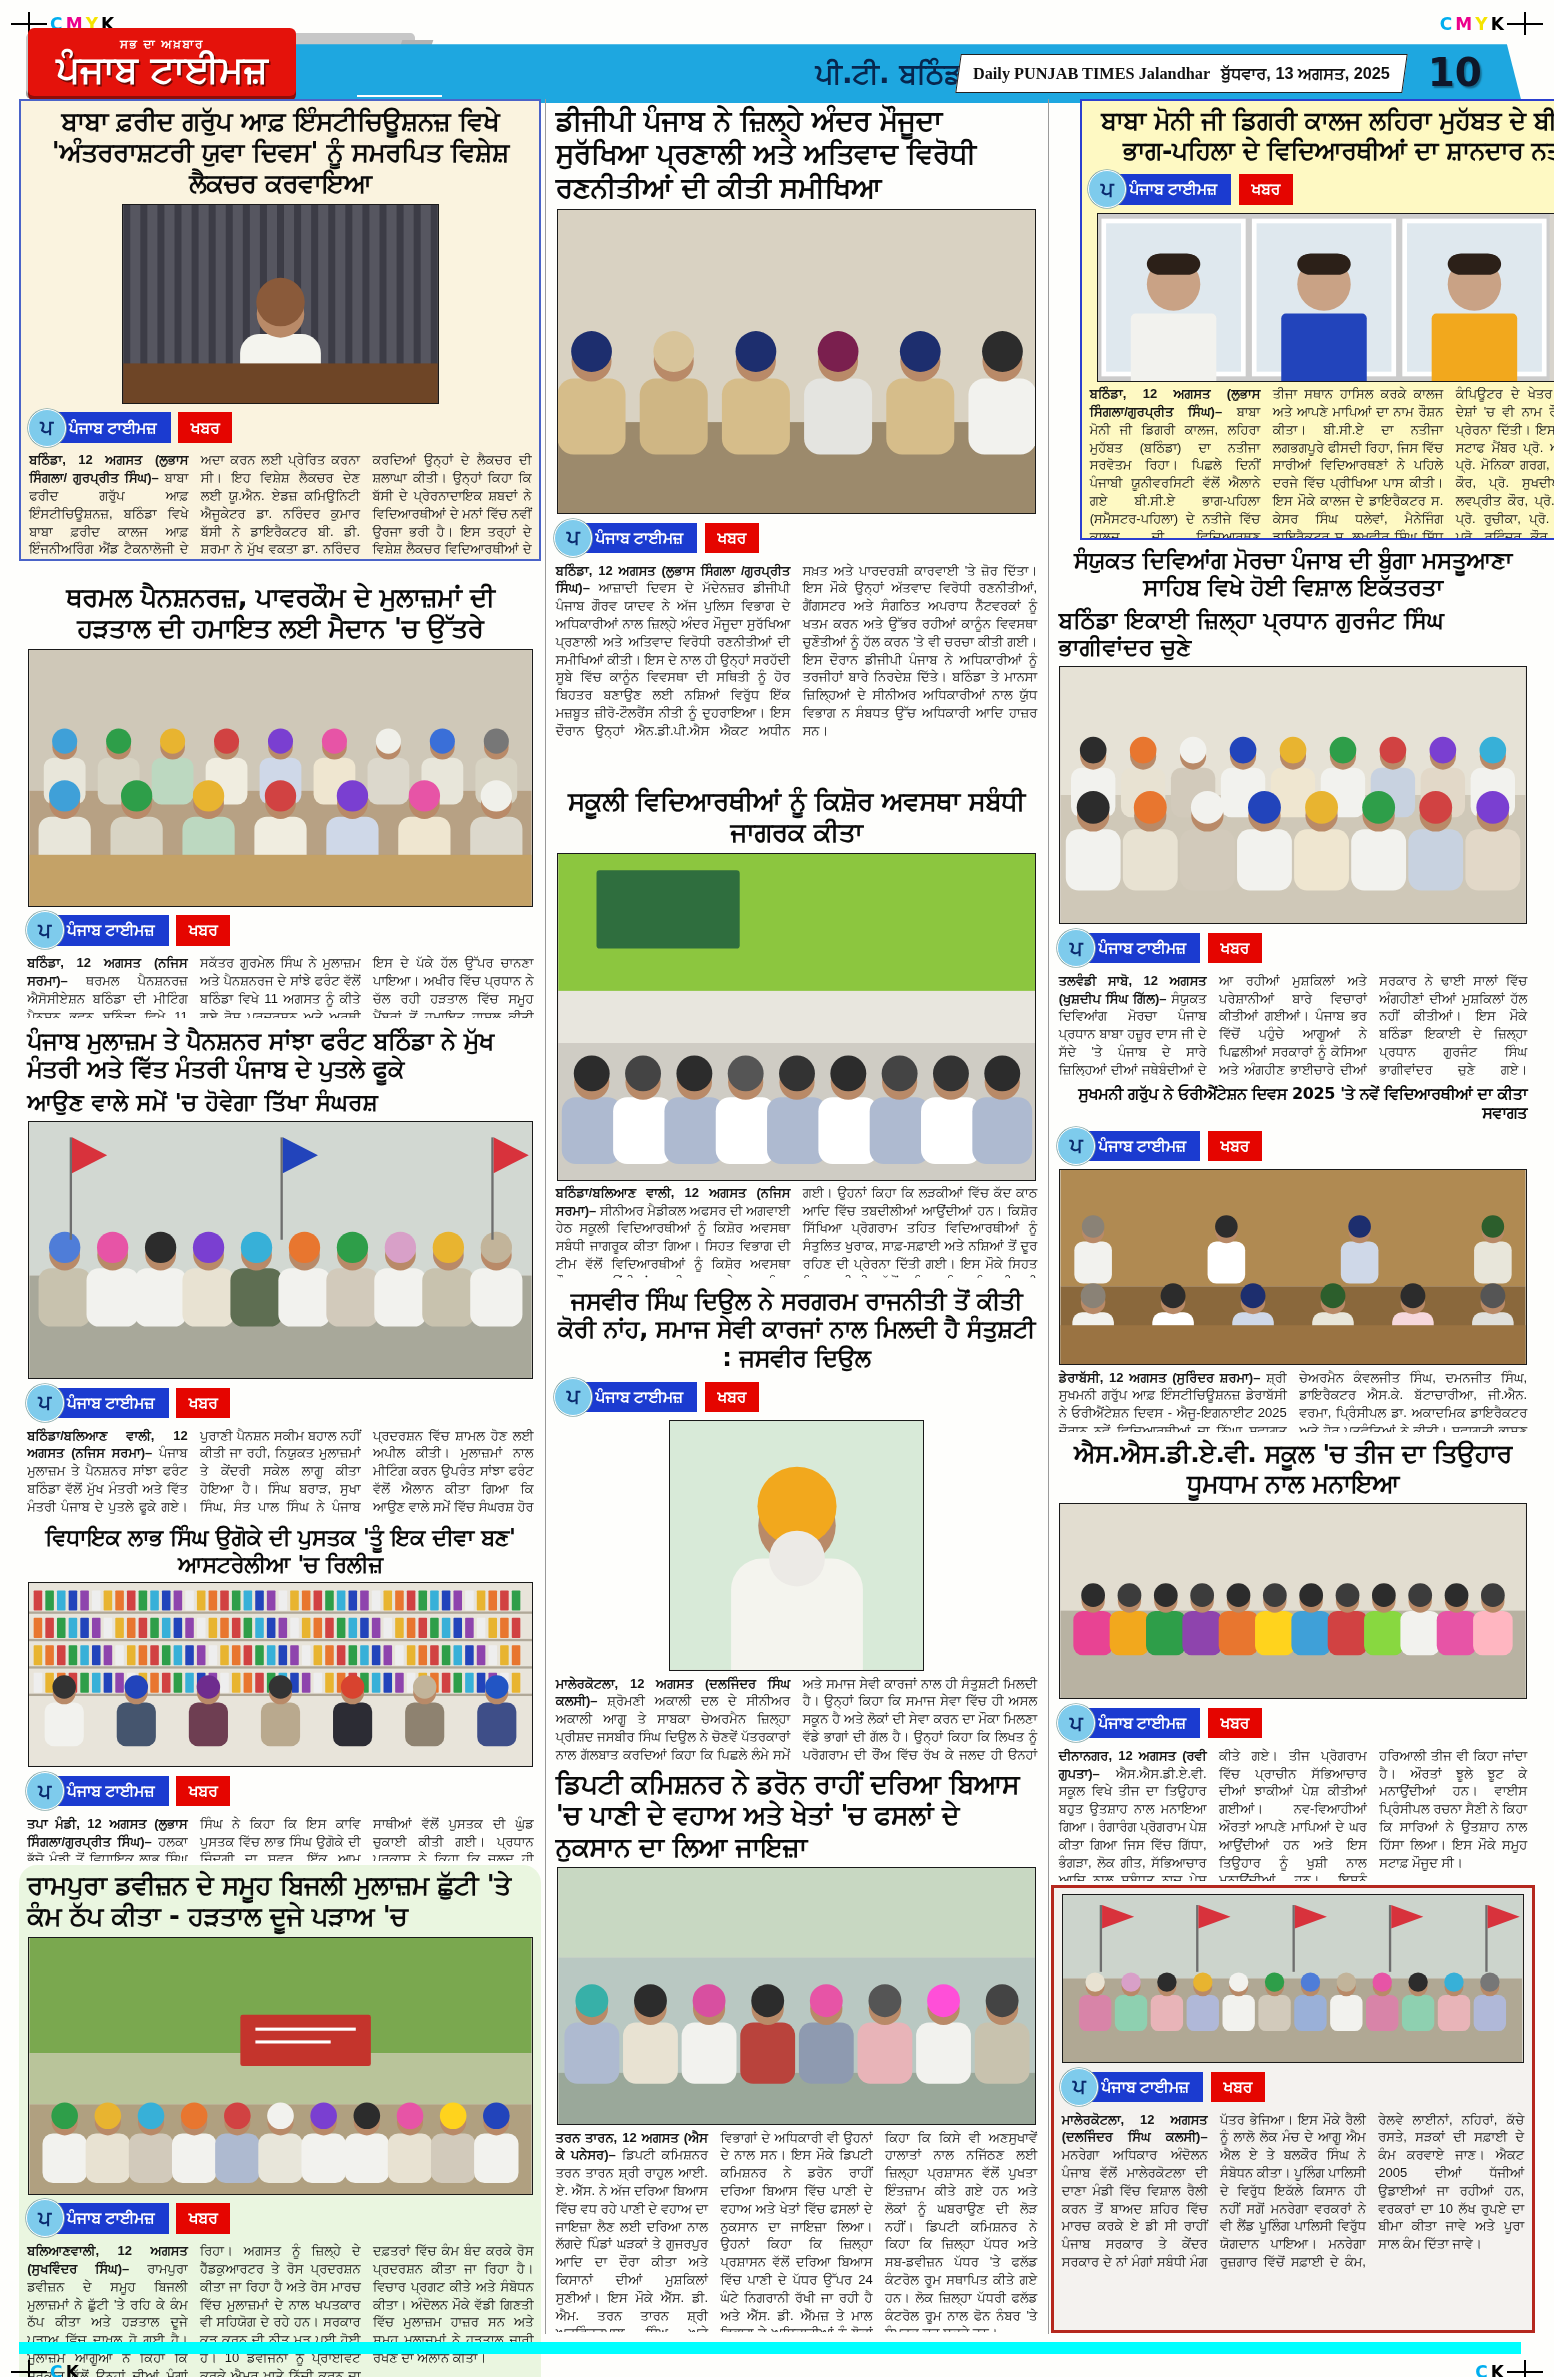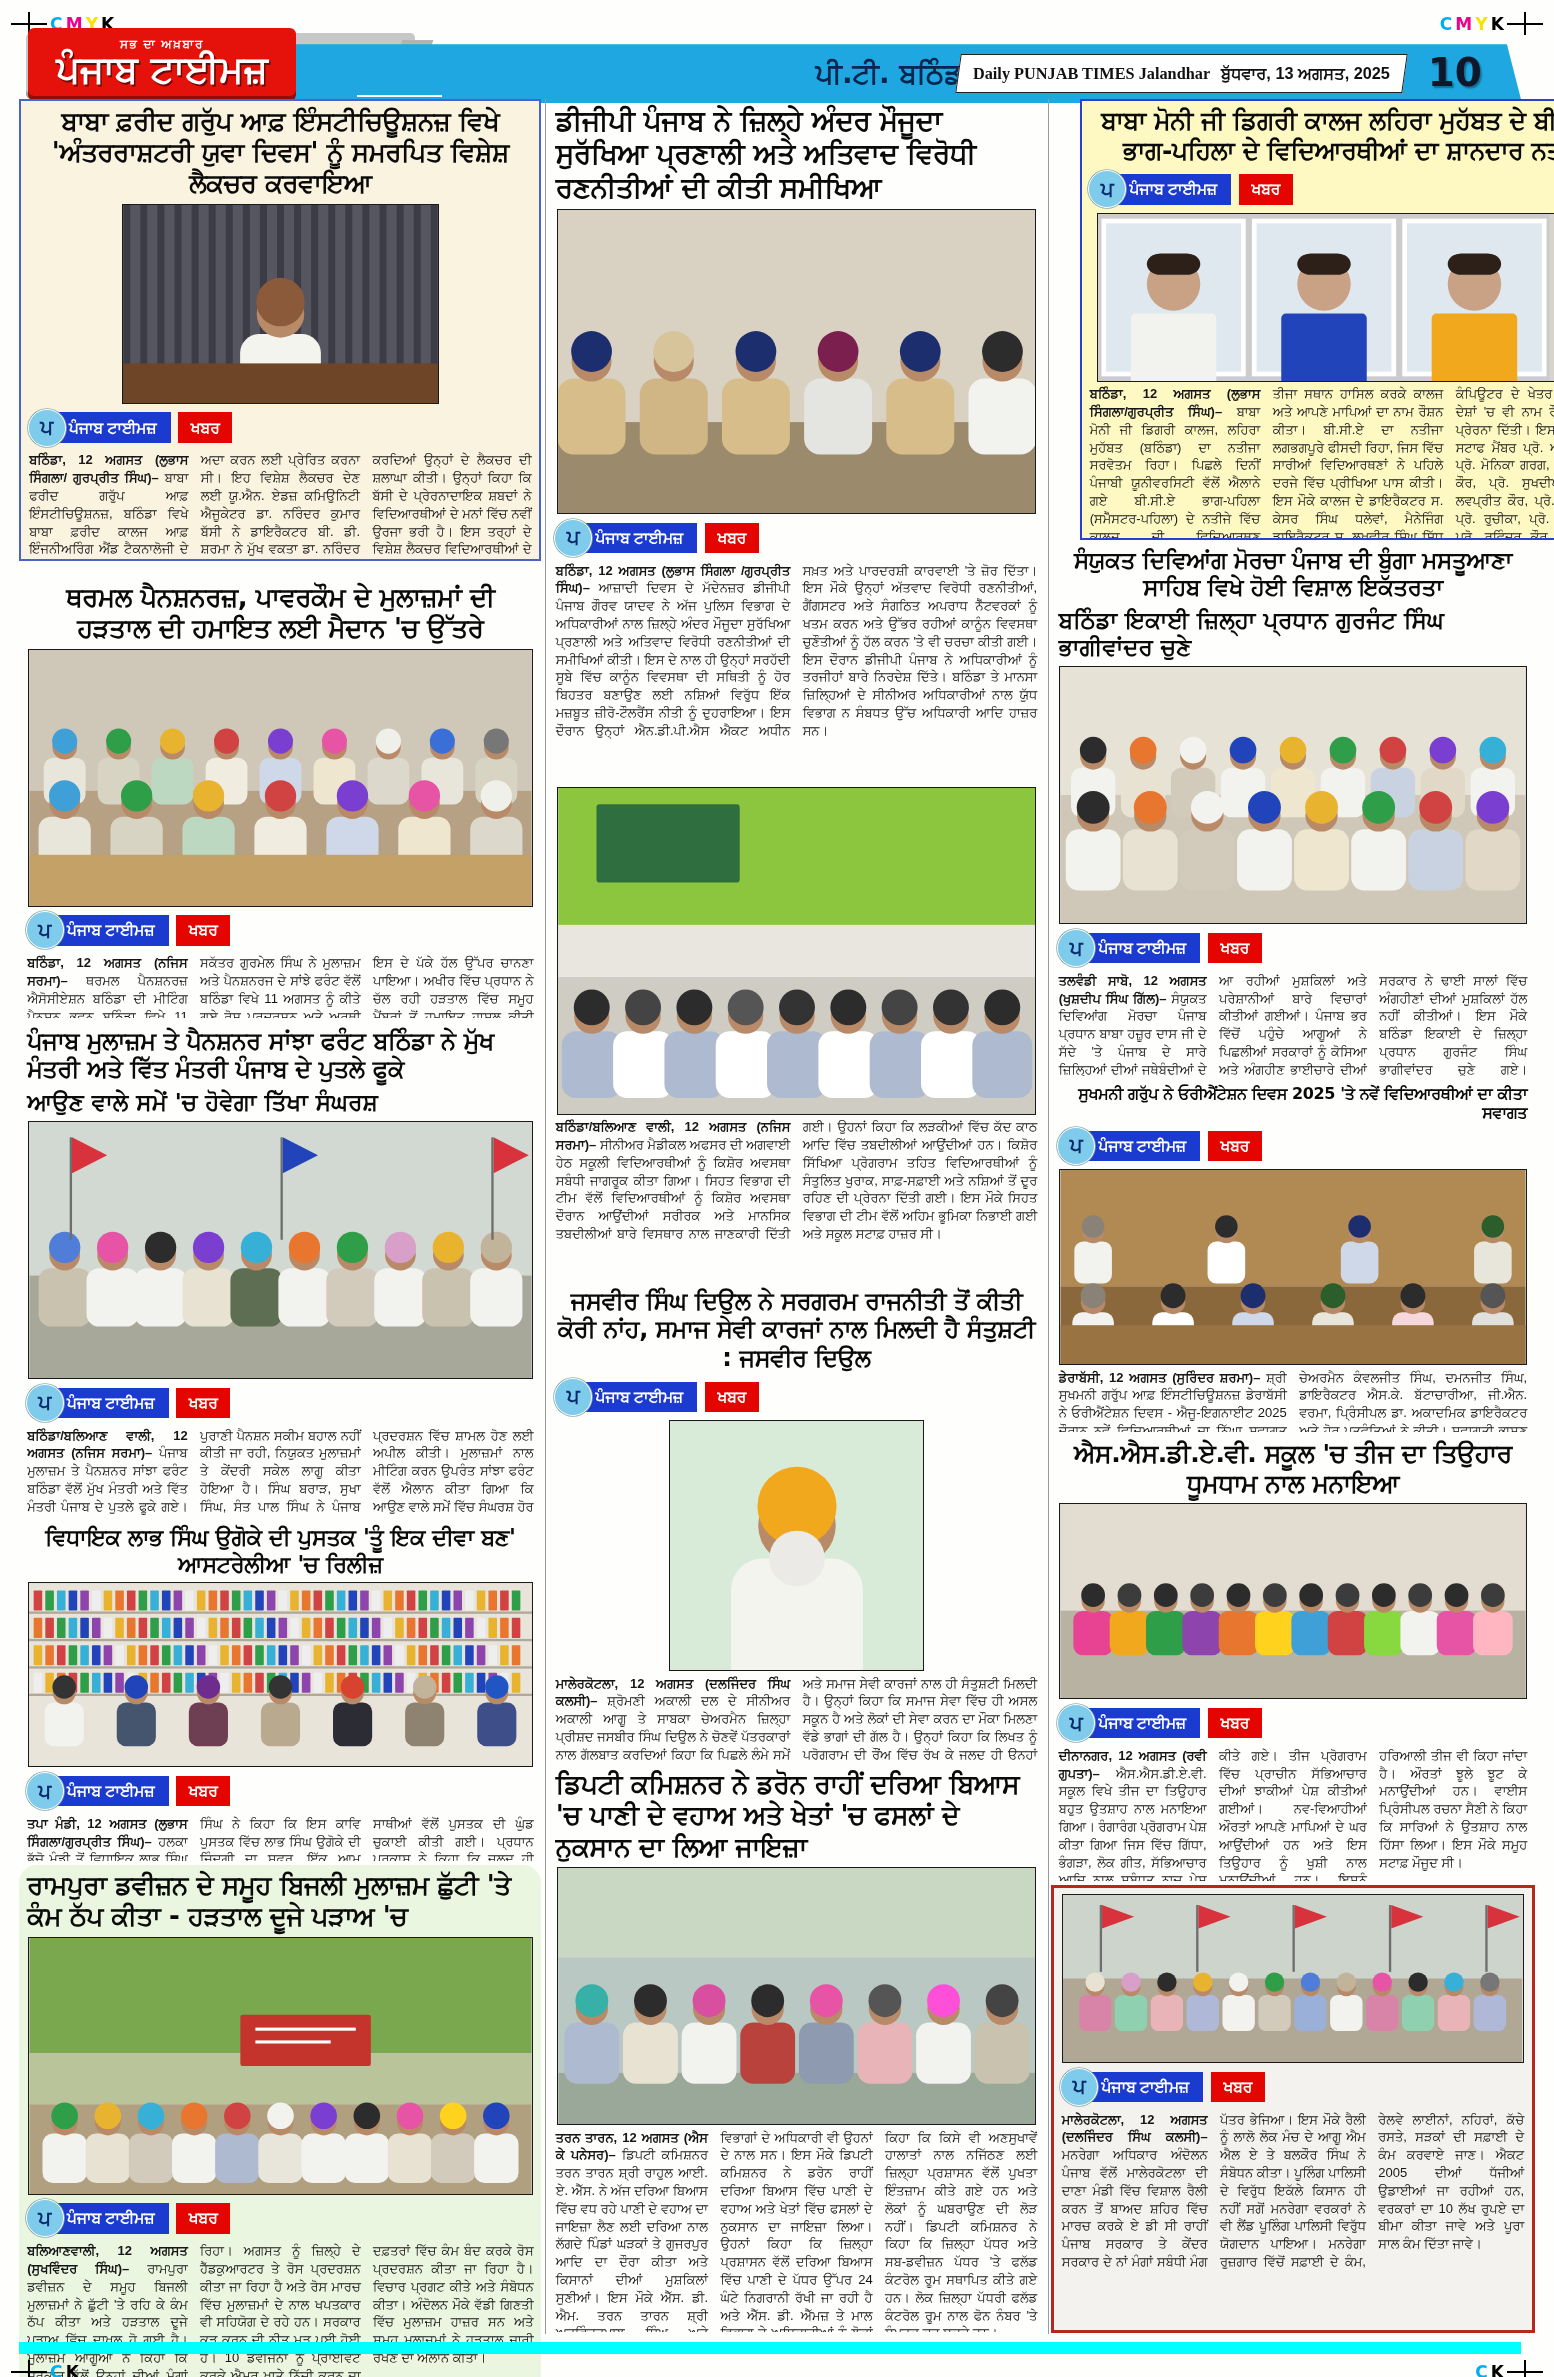--- a/index.html
+++ b/index.html
@@ -597,20 +597,21 @@
       <span class="badge-brand">ਪੰਜਾਬ ਟਾਈਮਜ਼</span>
       <span class="badge-tag">ਖਬਰ</span>
     </div>
     <div class="body-text cols-2">
       <b class="dateline">ਬਠਿੰਡਾ, 12 ਅਗਸਤ (ਲੁਭਾਸ ਸਿੰਗਲਾ /ਗੁਰਪ੍ਰੀਤ ਸਿੰਘ)–</b>
       <span>ਆਜ਼ਾਦੀ ਦਿਵਸ ਦੇ ਮੱਦੇਨਜ਼ਰ ਡੀਜੀਪੀ ਪੰਜਾਬ ਗੌਰਵ ਯਾਦਵ ਨੇ ਅੱਜ ਪੁਲਿਸ ਵਿਭਾਗ ਦੇ ਅਧਿਕਾਰੀਆਂ ਨਾਲ ਜ਼ਿਲ੍ਹੇ ਅੰਦਰ ਮੌਜੂਦਾ ਸੁਰੱਖਿਆ ਪ੍ਰਣਾਲੀ ਅਤੇ ਅਤਿਵਾਦ ਵਿਰੋਧੀ ਰਣਨੀਤੀਆਂ ਦੀ ਸਮੀਖਿਆਂ ਕੀਤੀ। ਇਸ ਦੇ ਨਾਲ ਹੀ ਉਨ੍ਹਾਂ ਸਰਹੱਦੀ ਸੂਬੇ ਵਿੱਚ ਕਾਨੂੰਨ ਵਿਵਸਥਾ ਦੀ ਸਥਿਤੀ ਨੂੰ ਹੋਰ ਬਿਹਤਰ ਬਣਾਉਣ ਲਈ ਨਸ਼ਿਆਂ ਵਿਰੁੱਧ ਇੱਕ ਮਜ਼ਬੂਤ ਜ਼ੀਰੋ-ਟੌਲਰੈਂਸ ਨੀਤੀ ਨੂੰ ਦੁਹਰਾਇਆ। ਇਸ ਦੌਰਾਨ ਉਨ੍ਹਾਂ ਐਨ.ਡੀ.ਪੀ.ਐਸ ਐਕਟ ਅਧੀਨ ਸਖ਼ਤ ਅਤੇ ਪਾਰਦਰਸ਼ੀ ਕਾਰਵਾਈ 'ਤੇ ਜ਼ੋਰ ਦਿੱਤਾ। ਇਸ ਮੌਕੇ ਉਨ੍ਹਾਂ ਅੱਤਵਾਦ ਵਿਰੋਧੀ ਰਣਨੀਤੀਆਂ, ਗੈਂਗਸਟਰ ਅਤੇ ਸੰਗਠਿਤ ਅਪਰਾਧ ਨੈੱਟਵਰਕਾਂ ਨੂੰ ਖਤਮ ਕਰਨ ਅਤੇ ਉੱਭਰ ਰਹੀਆਂ ਕਾਨੂੰਨ ਵਿਵਸਥਾ ਚੁਣੌਤੀਆਂ ਨੂੰ ਹੱਲ ਕਰਨ 'ਤੇ ਵੀ ਚਰਚਾ ਕੀਤੀ ਗਈ। ਇਸ ਦੌਰਾਨ ਡੀਜੀਪੀ ਪੰਜਾਬ ਨੇ ਅਧਿਕਾਰੀਆਂ ਨੂੰ ਤਰਜੀਹਾਂ ਬਾਰੇ ਨਿਰਦੇਸ਼ ਦਿੱਤੇ। ਬਠਿੰਡਾ ਤੇ ਮਾਨਸਾ ਜ਼ਿਲ੍ਹਿਆਂ ਦੇ ਸੀਨੀਅਰ ਅਧਿਕਾਰੀਆਂ ਨਾਲ ਯੁੱਧ ਵਿਭਾਗ ਨ ਸੰਬਧਤ ਉੱਚ ਅਧਿਕਾਰੀ ਆਦਿ ਹਾਜ਼ਰ ਸਨ।</span>
     </div>
   </section>
 
   <section class="article art-g">
+    <h2 class="headline">ਸਕੂਲੀ ਵਿਦਿਆਰਥੀਆਂ ਨੂੰ ਕਿਸ਼ੋਰ ਅਵਸਥਾ ਸਬੰਧੀ ਜਾਗਰਕ ਕੀਤਾ</h2>
     <div class="photo ph-g"><svg width="478" height="326" viewBox="0 0 615 420">
           <rect x="0" y="0" width="615" height="176.4" fill="#8cc63f"></rect>
           <rect x="0" y="176.4" width="615" height="67.19999999999999" fill="#e8e6de"></rect>
           <rect x="0" y="243.6" width="615" height="176.4" fill="#cfccc4"></rect>
           <rect x="49.2" y="21" width="184.5" height="100.8" fill="#2f6e3e" rx="4"></rect>
           <rect x="4.494000000000007" y="313.278" width="77.112" height="86.184" fill="#aebad0" rx="18.144000000000002"></rect>
           <circle cx="43.050000000000004" cy="294" r="22.68" fill="#b98a68"></circle>
           <circle cx="43.050000000000004" cy="282.66" r="23.1336" fill="#2c2c2c"></circle>
           <rect x="70.6065" y="313.278" width="77.112" height="86.184" fill="#ffffff" rx="18.144000000000002"></rect>
           <circle cx="109.1625" cy="294" r="22.68" fill="#b98a68"></circle>

